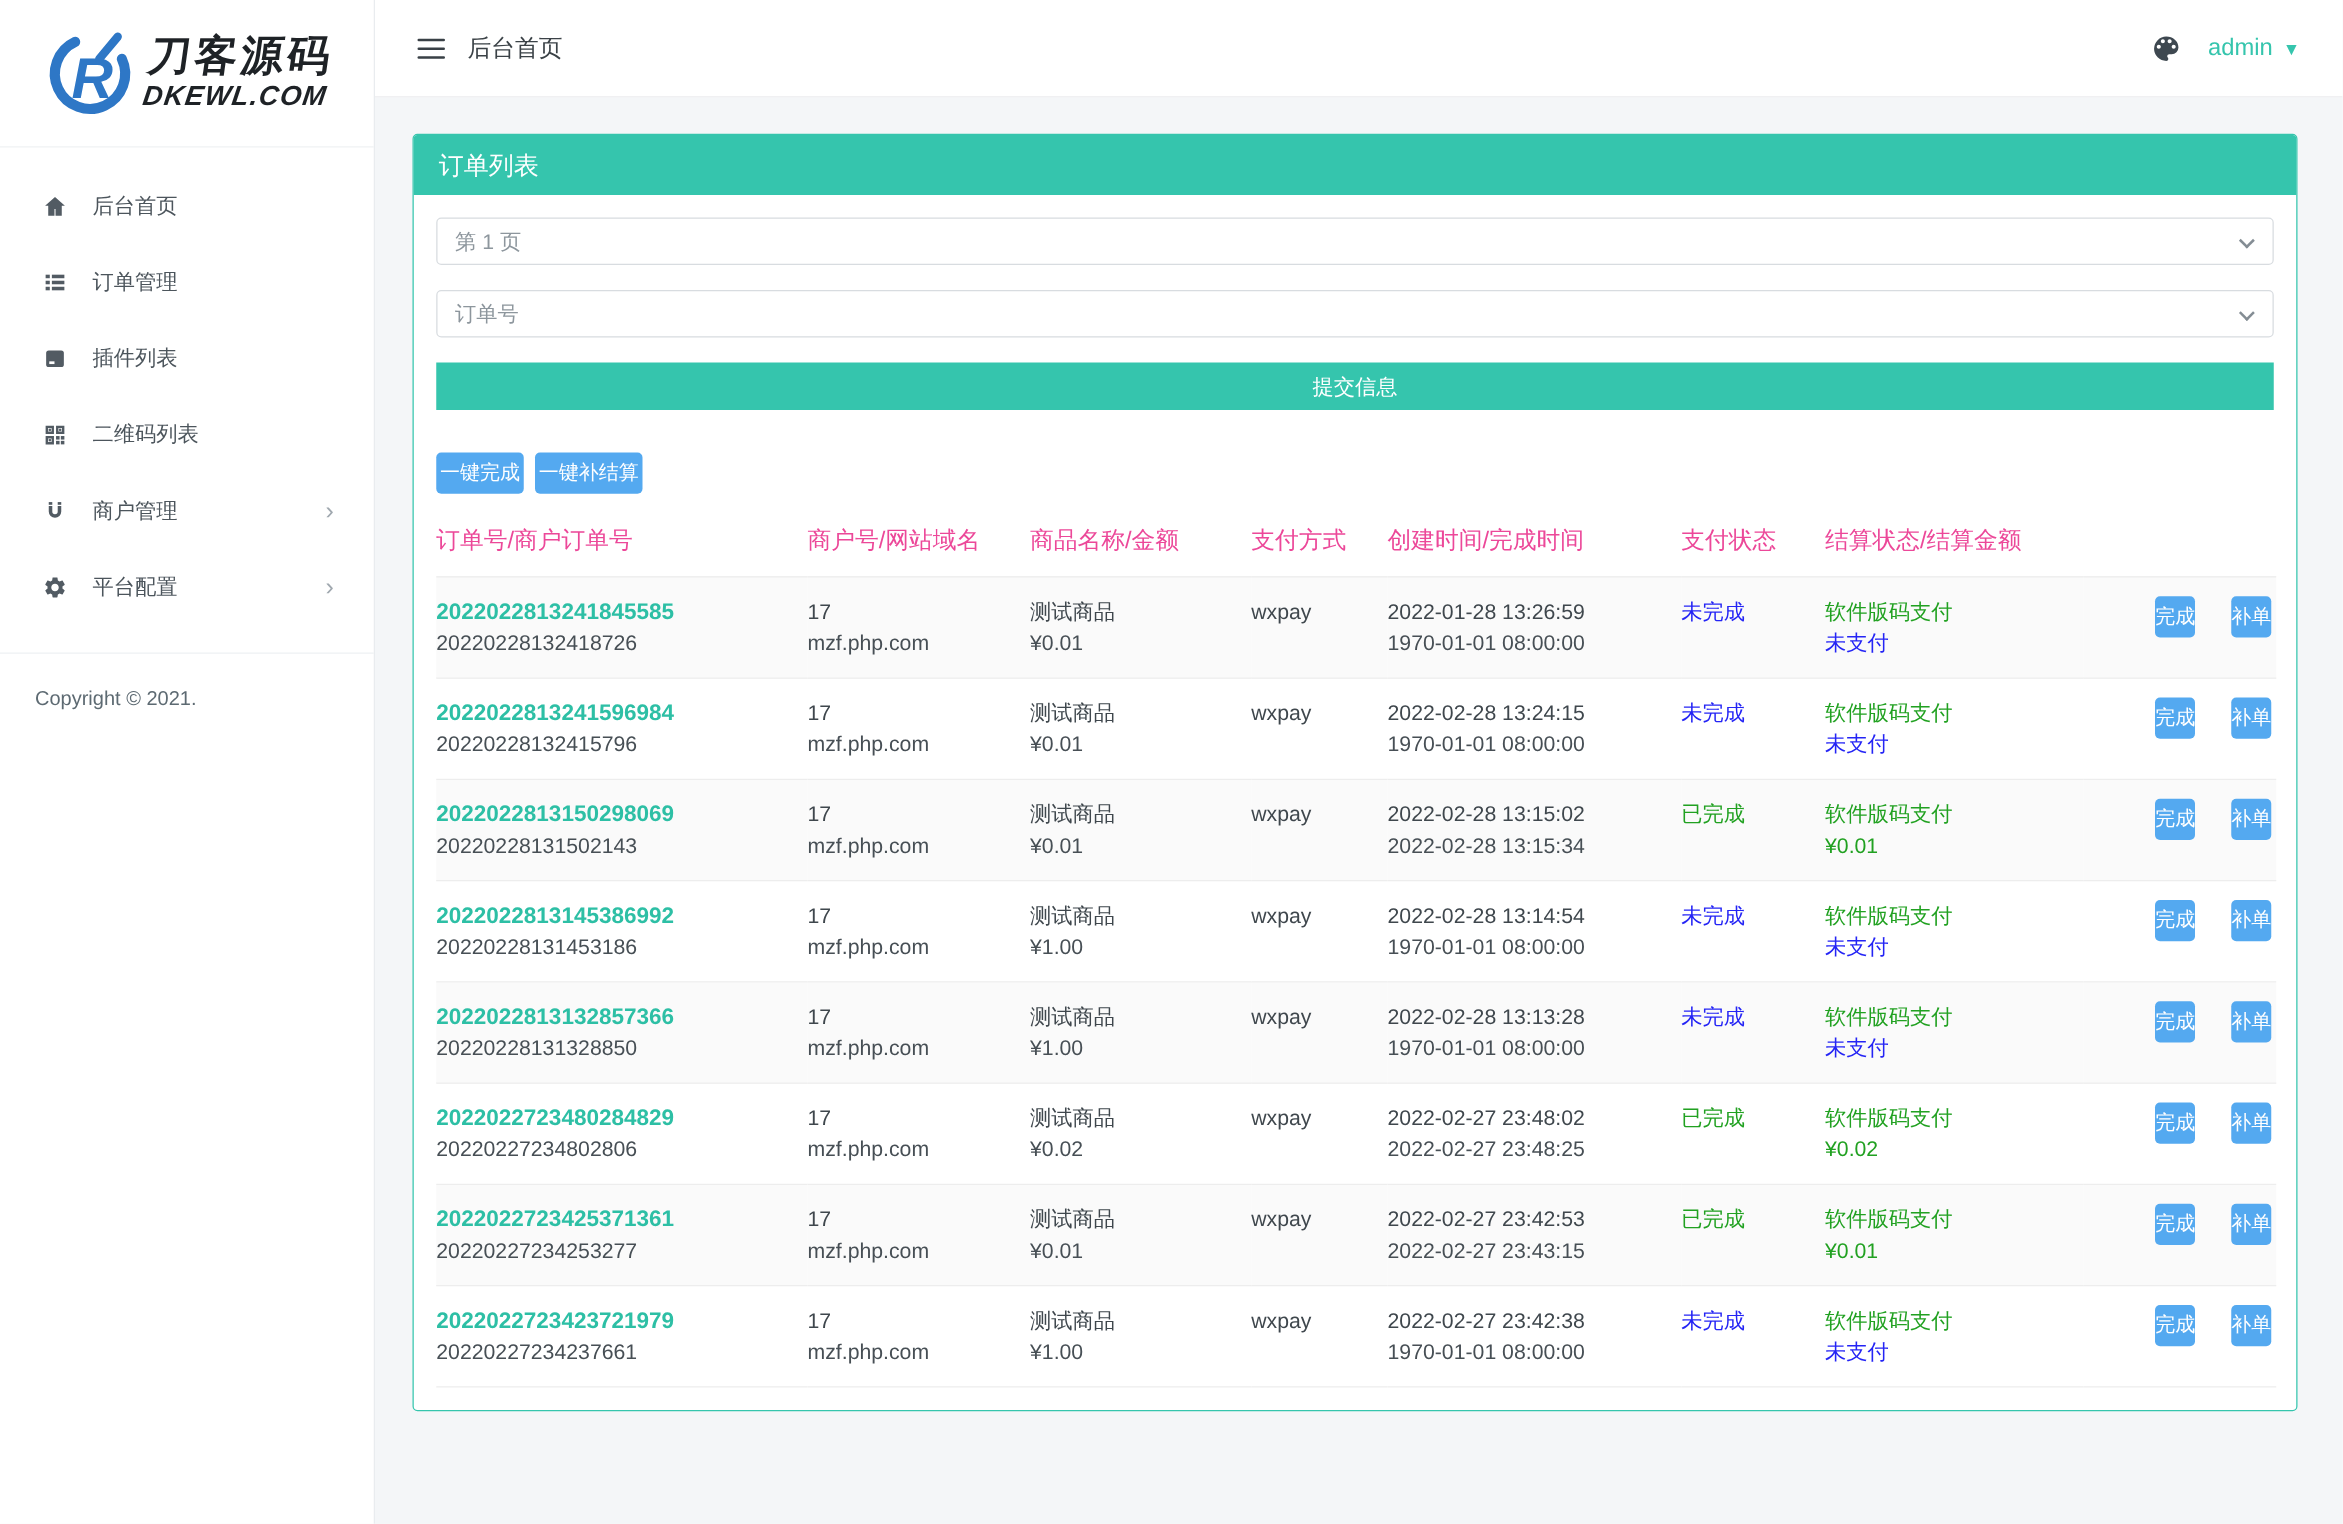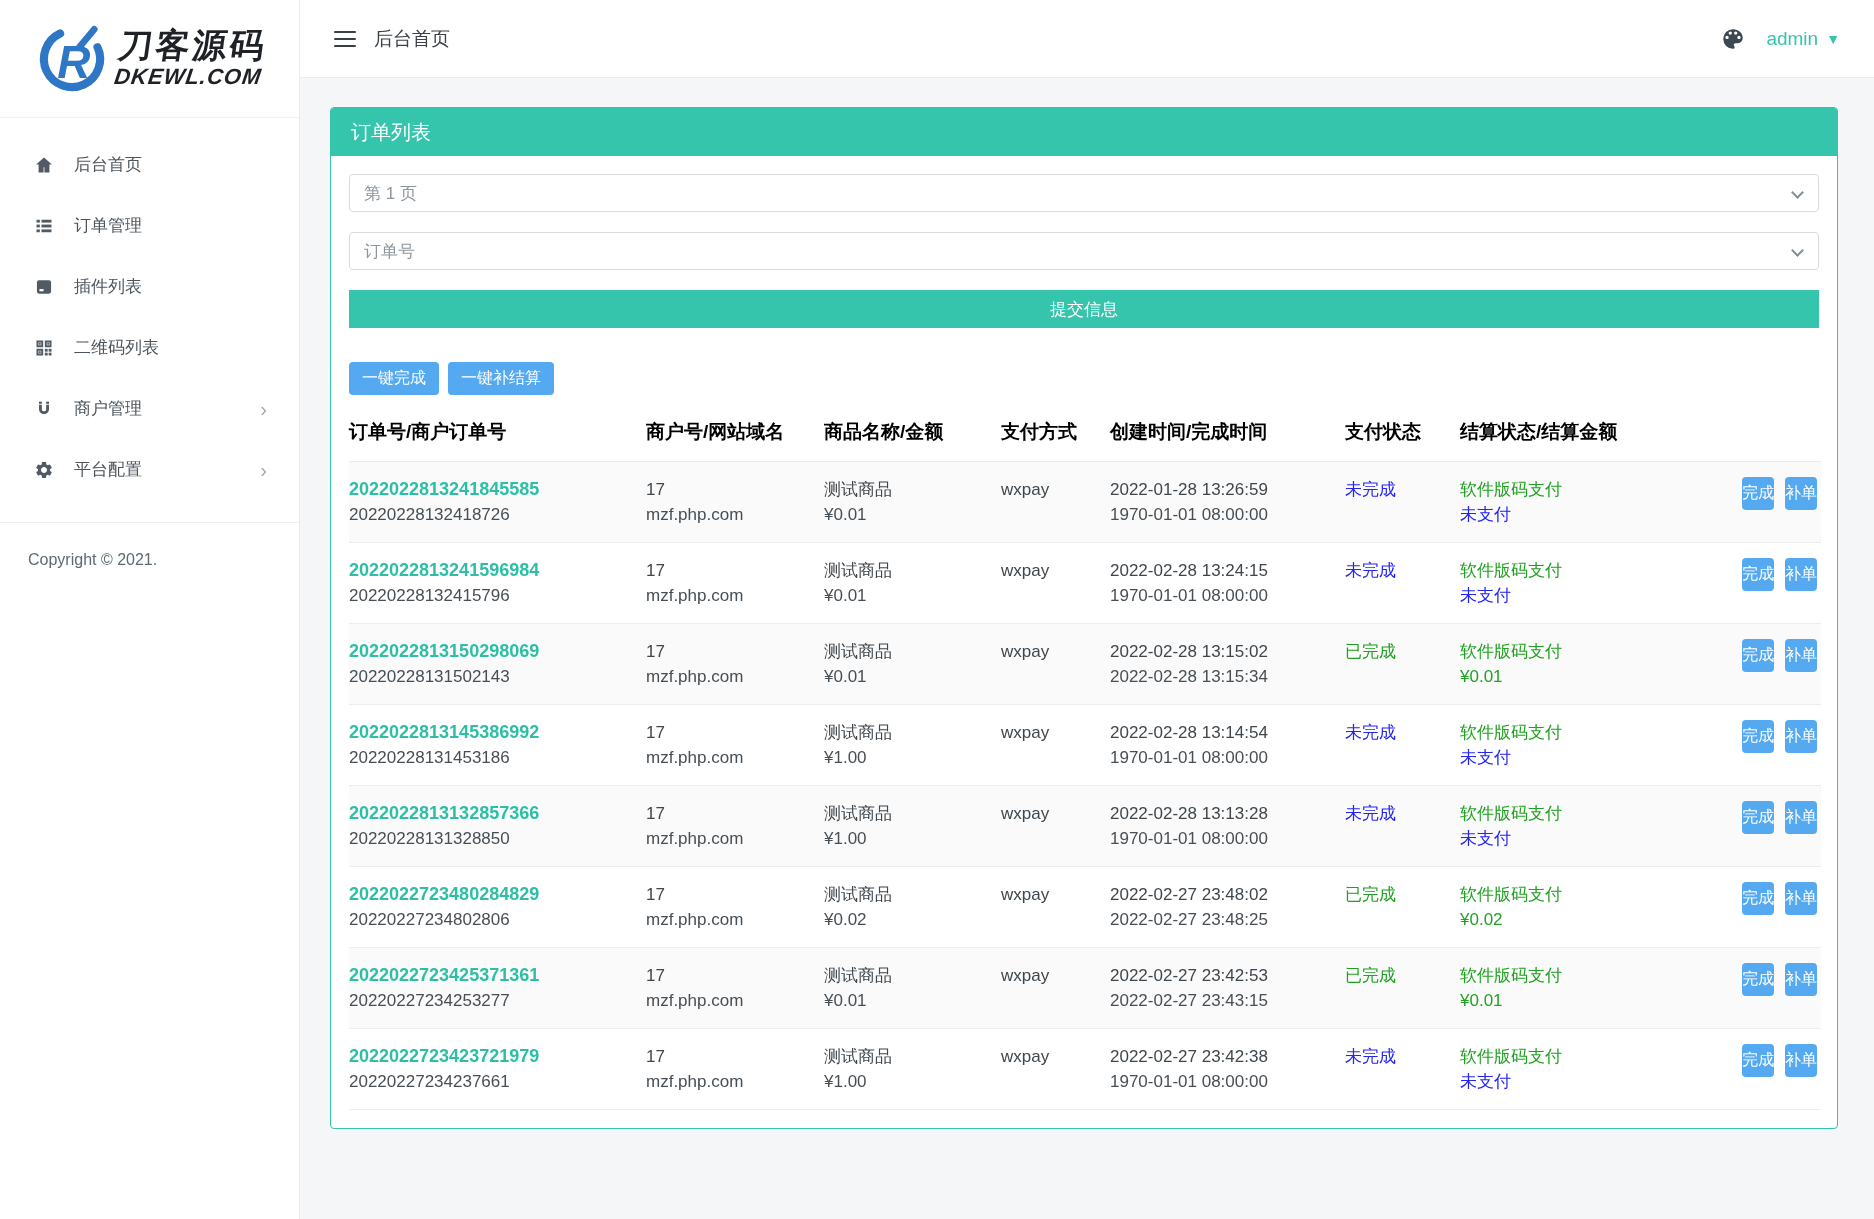--- a/index.html
+++ b/index.html
@@ -81,40 +81,40 @@
   }
   .form-input::placeholder { color:#949da4; }
   .submit-btn {
     width:100%; height:38px; background:var(--teal, #35c5ad); border:none; border-radius:0;
     color:#fff; font-size:17px; cursor:pointer; margin-bottom:14px;
     font-family:"Liberation Sans","DejaVu Sans",sans-serif;
   }
   .bulk-row { display:flex; gap:9px; margin:20px 0 6px; }
   .btn-blue {
     background:var(--btn-blue, #54a9f0); color:#fff; border:none; border-radius:4px;
-    font-size:16px; padding:6px 13px; cursor:pointer;
+    font-size:16px; padding:6px 3px; cursor:pointer;
     font-family:"Liberation Sans","DejaVu Sans",sans-serif;
   }
 
   
   table { width:100%; border-collapse:collapse; table-layout:fixed; margin-top:4px; }
   thead th {
-    text-align:left; font-size:19px; font-weight:bold; color:#000000;
+    text-align:left; font-size:19px; font-weight:normal; color:#ec4899;
     padding:18px 8px 16px 0; border-bottom:1px solid #eaeaea;
   }
   tbody td {
     padding:15px 8px 15px 0; border-bottom:1px solid #ededed;
     font-size:17px; color:#3f474d; vertical-align:top; line-height:25px;
     word-break:break-all;
   }
   tbody tr:nth-child(odd) { background:#fafafa; }
   .order-link { color:var(--link-teal, #2dbfa5); font-weight:bold; font-size:18px; text-decoration:none; cursor:pointer; }
   .cell-sub { color:#474f55; }
   .actions { text-align:right; padding-right:4px; white-space:nowrap; }
-  .actions .btn-blue { margin-left:6px; padding:6px 0; }
+  .actions .btn-blue { margin-left:24px; padding:6px 0; }
 </style>
 </head>
 <body>
 
 <aside class="sidebar">
   <div class="logo">
     <svg class="logo-mark" viewBox="0 0 100 100">
       <path d="M50 12 A38 38 0 1 0 88 50" fill="none" stroke="#2e77c6" stroke-width="11" stroke-linecap="round" transform="rotate(-25 50 50)"></path>
       <text x="30" y="76" font-size="62" font-weight="bold" font-style="italic" fill="#2e77c6" font-family="Liberation Sans, DejaVu Sans, sans-serif">R</text>
       <path d="M80 10 L60 34" stroke="#2e77c6" stroke-width="9" stroke-linecap="round"></path>

